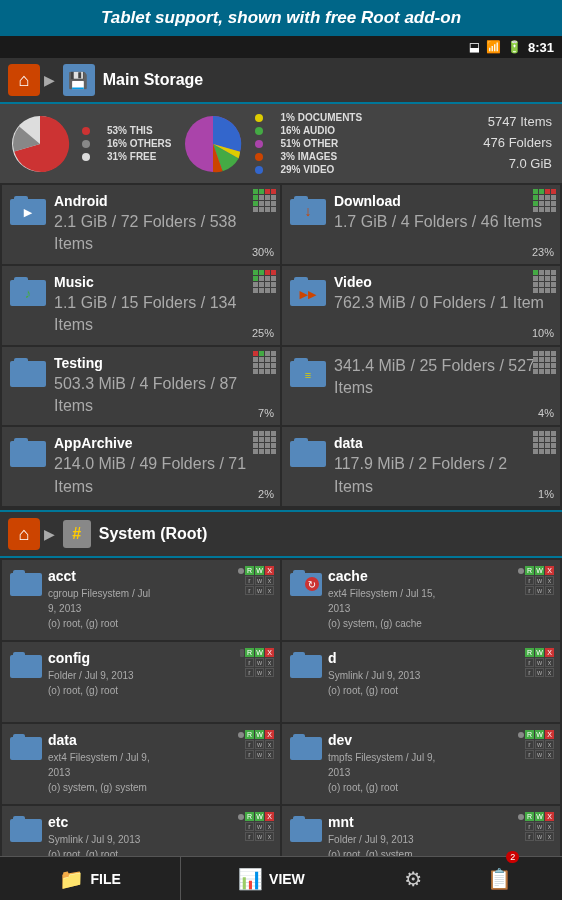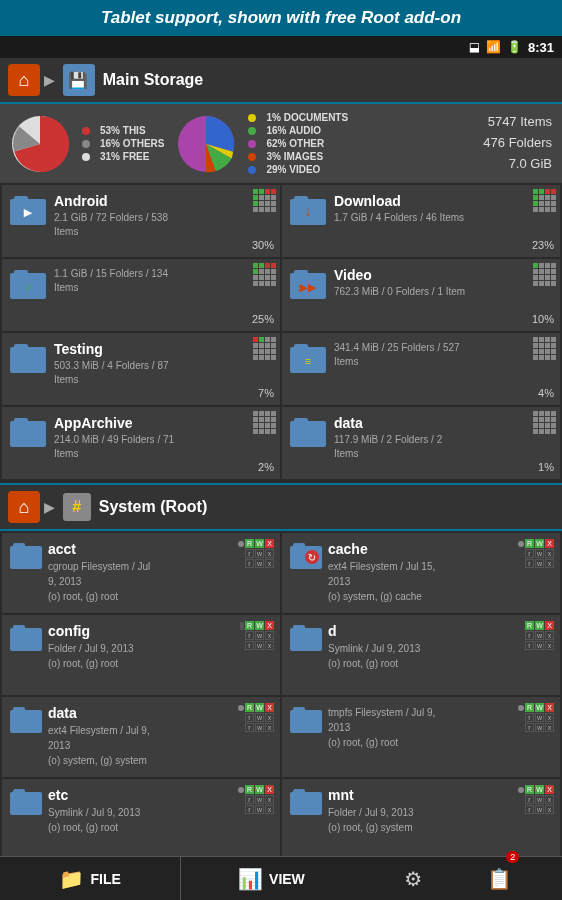--- a/index.html
+++ b/index.html
@@ -97,21 +97,21 @@
     
     .legend {
       display: flex;
       flex-direction: column;
       gap: 2px;
       font-size: 10px;
     }
     .legend-item {
       display: flex;
       align-items: center;
-      gap: 10px;
+      gap: 17px;
       color: #dddddd;
     }
     .legend-dot {
       width: 8px;
       height: 8px;
       border-radius: 50%;
       flex-shrink: 0;
     }
     .legend-label {
       font-size: 10px;
@@ -154,21 +154,21 @@
       min-width: 0;
     }
     .file-name {
       color: #ffffff;
       font-size: 14px;
       font-weight: bold;
       margin-bottom: 2px;
     }
     .file-meta {
       color: #aaaaaa;
-      font-size: 10px;
+      font-size: 16px;
       line-height: 1.4;
     }
 
     .file-percent {
       color: #cccccc;
       font-size: 11px;
       position: absolute;
       bottom: 6px;
       right: 6px;
     }
@@ -390,21 +390,21 @@
     <div class="legend-item">
       <div class="legend-dot" style="background:#ddcc00;"></div>
       <span class="legend-label">1% DOCUMENTS</span>
     </div>
     <div class="legend-item">
       <div class="legend-dot" style="background:#44aa44;"></div>
       <span class="legend-label">16% AUDIO</span>
     </div>
     <div class="legend-item">
       <div class="legend-dot" style="background:#aa44aa;"></div>
-      <span class="legend-label">62% OTHER</span>
+      <span class="legend-label">51% OTHER</span>
     </div>
     <div class="legend-item">
       <div class="legend-dot" style="background:#cc4400;"></div>
       <span class="legend-label">3% IMAGES</span>
     </div>
     <div class="legend-item">
       <div class="legend-dot" style="background:#3366cc;"></div>
       <span class="legend-label">29% VIDEO</span>
     </div>
   </div>
@@ -480,20 +480,21 @@
     <div class="file-percent">23%</div>
   </div>
 
   <div class="file-card">
     <svg class="folder-icon" viewBox="0 0 36 36">
       <rect x="0" y="6" width="36" height="26" rx="2" fill="#5588bb"></rect>
       <rect x="4" y="3" width="14" height="6" rx="2" fill="#5588bb"></rect>
       <text x="18" y="24" text-anchor="middle" font-size="13" fill="#44aa44">♪</text>
     </svg>
     <div class="file-info">
+      <div class="file-name">Music</div>
       <div class="file-meta">1.1 GiB / 15 Folders / 134<br>Items</div>
     </div>
     <div style="position:absolute;top:4px;right:4px;display:grid;grid-template-columns:repeat(4,5px);gap:1px;">
       <div style="width:5px;height:5px;background:#44aa44;"></div>
         <div style="width:5px;height:5px;background:#44aa44;"></div>
         <div style="width:5px;height:5px;background:#cc3333;"></div>
         <div style="width:5px;height:5px;background:#cc3333;"></div>
       <div style="width:5px;height:5px;background:#44aa44;"></div>
         <div style="width:5px;height:5px;background:#888;"></div>
         <div style="width:5px;height:5px;background:#888;"></div>
@@ -828,20 +829,21 @@
       </div>
     </div>
   </div>
 
   <div class="root-card">
     <svg class="root-folder-icon" viewBox="0 0 32 32">
       <rect x="0" y="5" width="32" height="23" rx="2" fill="#5588bb"></rect>
       <rect x="3" y="2" width="12" height="6" rx="2" fill="#5588bb"></rect>
     </svg>
     <div class="root-info">
+      <div class="root-name">dev</div>
       <div class="root-meta">tmpfs Filesystem / Jul 9,<br>2013<br>(o) root, (g) root</div>
     </div>
     <div class="rwx-grid">
       <div class="rwx-row">
         <div class="rwx-dot" style="background:#888;"></div>
         <div class="rwx-cell green">R</div>
         <div class="rwx-cell green">W</div>
         <div class="rwx-cell red">X</div>
       </div>
       <div class="rwx-row">

